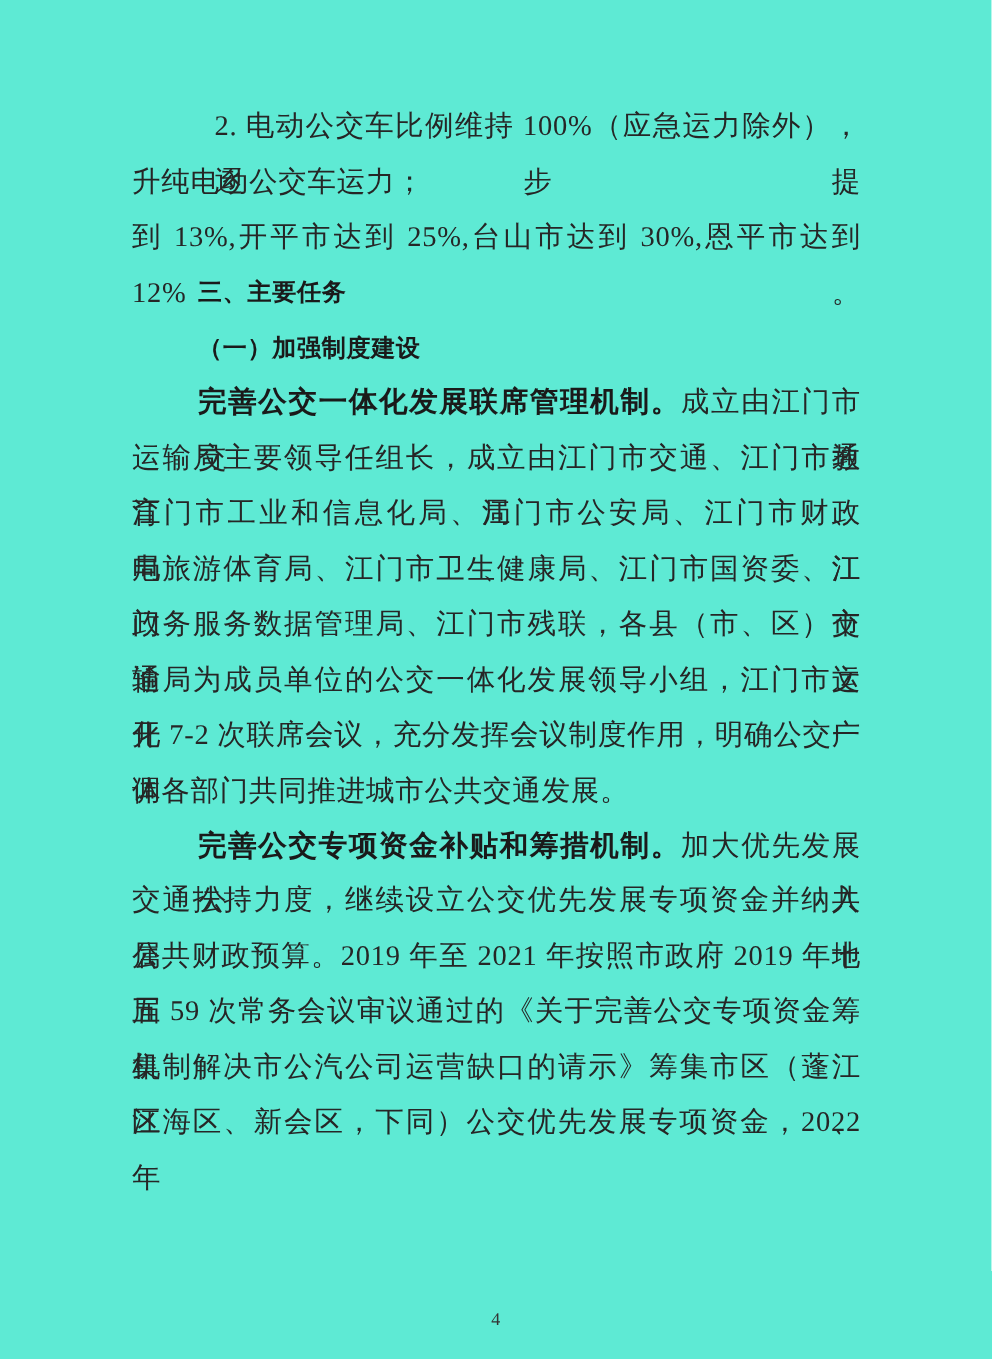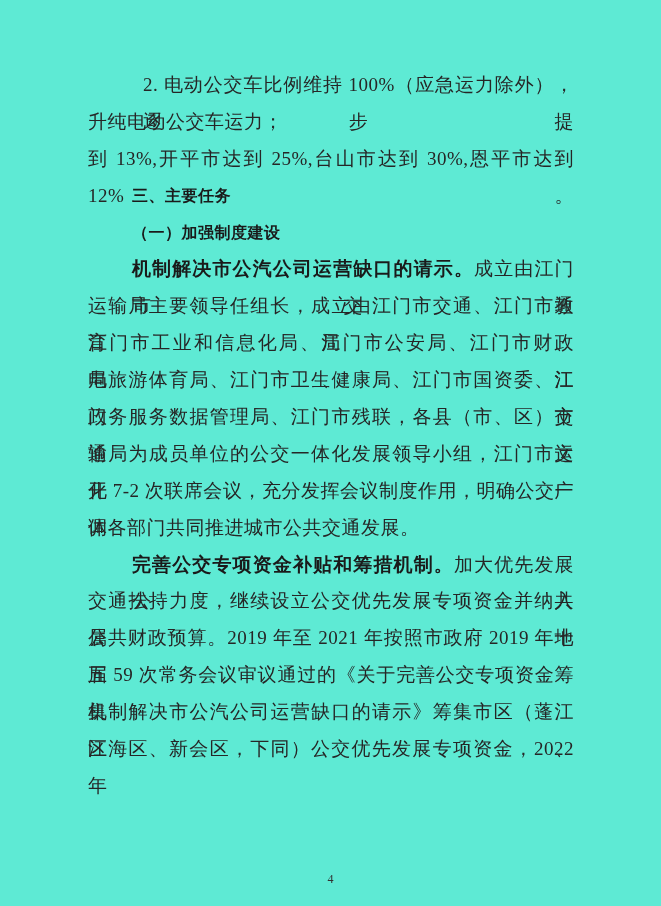--- a/index.html
+++ b/index.html
@@ -74,21 +74,21 @@
     <div class="line full indent-num">2. 电动公交车比例维持 100%（应急运力除外），逐步提</div>
     <div class="line short">升纯电动公交车运力；</div>
 
     <div class="line full">到 13%,开平市达到 25%,台山市达到 30%,恩平市达到 12%。</div>
 
     <div class="line short heading indent-std">三、主要任务</div>
 
     <div class="line short heading indent-std">（一）加强制度建设</div>
 
     <div class="line full indent-std">
-      <span class="lead-bold">机制解决市公汽公司运营缺口的请示。</span><span>成立由江门市交通</span>
+      <span class="lead-bold">完善公交一体化发展联席管理机制。</span><span>成立由江门市交通</span>
     </div>
     <div class="line full">运输局主要领导任组长，成立由江门市交通、江门市教育局、</div>
     <div class="line full">江门市工业和信息化局、江门市公安局、江门市财政局、江</div>
     <div class="line full">电旅游体育局、江门市卫生健康局、江门市国资委、江门市</div>
     <div class="line full">政务服务数据管理局、江门市残联，各县（市、区）交通运</div>
     <div class="line full">输局为成员单位的公交一体化发展领导小组，江门市文化广</div>
     <div class="line full">开 7-2 次联席会议，充分发挥会议制度作用，明确公交一体</div>
     <div class="line short">调各部门共同推进城市公共交通发展。</div>
 
     <div class="line full indent-std">

